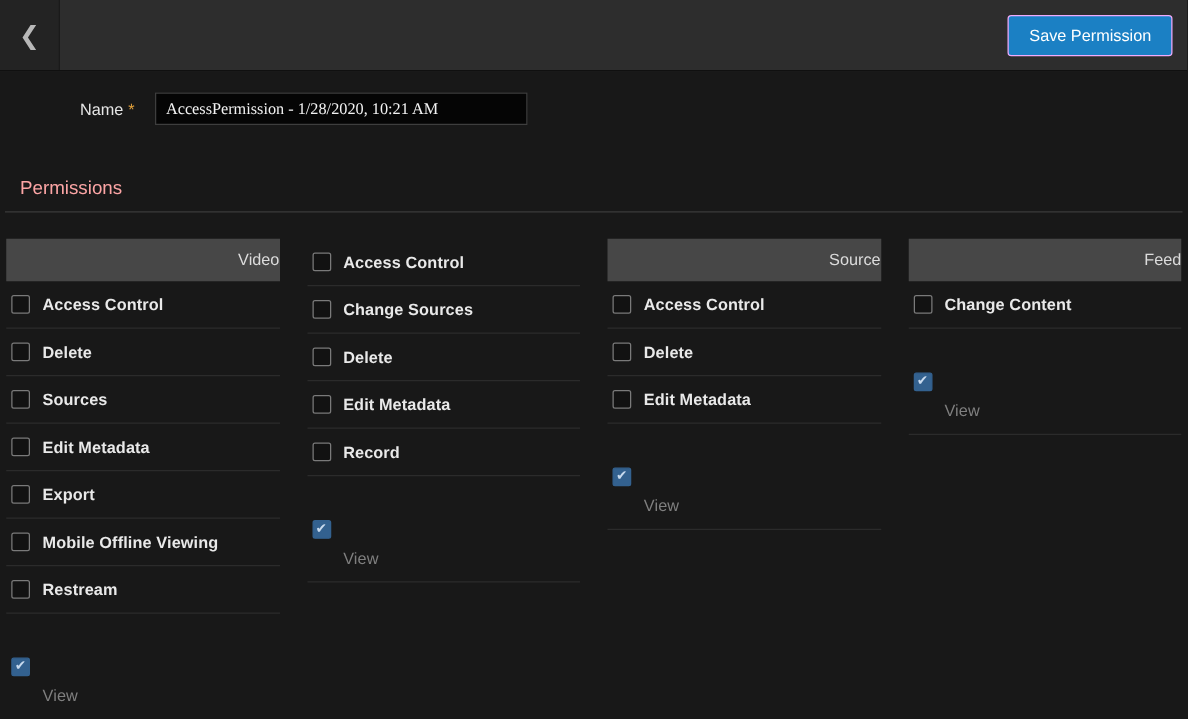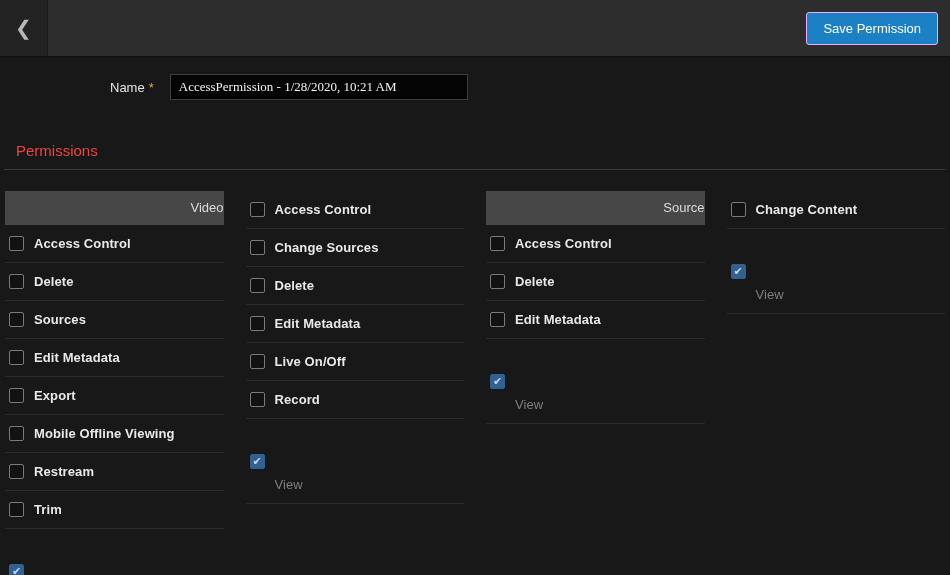--- a/index.html
+++ b/index.html
@@ -42,21 +42,21 @@
     font-size: 13px;
     padding: 8px 16px;
     border-radius: 3px;
     cursor: pointer;
   }
 
   
   .name-row {
     display: flex;
     align-items: center;
-    padding: 17px 0 0 110px;
+    padding: 17px 0 0 64px;
   }
   .name-label {
     font-size: 13px;
     color: #e6e6e6;
     margin-right: 4px;
   }
   .required {
     color: #e3a23c;
     font-size: 13px;
     margin-right: 16px;
@@ -71,21 +71,21 @@
     font-size: 13px;
     padding: 0 8px;
     outline: none;
   }
 
   
   .section-title {
     margin: 42px 0 0 16px;
     font-size: 15px;
     font-weight: 400;
-    color: #ef4444;
+    color: #fca5a5;
   }
   .section-rule {
     border: none;
     border-top: 1px solid #3a3a3a;
     margin: 10px 4px 0 4px;
   }
 
   .columns {
     display: grid;
     grid-template-columns: repeat(4, 1fr);
@@ -183,24 +183,20 @@
         <span class="perm-label">Export</span>
       </div>
       <div class="perm-row">
         <span class="checkbox"></span>
         <span class="perm-label">Mobile Offline Viewing</span>
       </div>
       <div class="perm-row">
         <span class="checkbox"></span>
         <span class="perm-label">Restream</span>
       </div>
-      <div class="perm-row">
-        <span class="checkbox"></span>
-        <span class="perm-label">Trim</span>
-      </div>
       <div class="perm-row checked">
         <span class="checkbox on">✔</span>
         <span class="perm-label">View</span>
       </div>
     </div>
     <div class="column">
       <div class="perm-row">
         <span class="checkbox"></span>
         <span class="perm-label">Access Control</span>
       </div>
@@ -211,24 +207,20 @@
       <div class="perm-row">
         <span class="checkbox"></span>
         <span class="perm-label">Delete</span>
       </div>
       <div class="perm-row">
         <span class="checkbox"></span>
         <span class="perm-label">Edit Metadata</span>
       </div>
       <div class="perm-row">
         <span class="checkbox"></span>
-        <span class="perm-label">Live On/Off</span>
-      </div>
-      <div class="perm-row">
-        <span class="checkbox"></span>
         <span class="perm-label">Record</span>
       </div>
       <div class="perm-row checked">
         <span class="checkbox on">✔</span>
         <span class="perm-label">View</span>
       </div>
     </div>
     <div class="column">
       <div class="col-header">Source</div>
       <div class="perm-row">
@@ -242,20 +234,21 @@
       <div class="perm-row">
         <span class="checkbox"></span>
         <span class="perm-label">Edit Metadata</span>
       </div>
       <div class="perm-row checked">
         <span class="checkbox on">✔</span>
         <span class="perm-label">View</span>
       </div>
     </div>
     <div class="column">
+      <div class="col-header">Feed</div>
       <div class="perm-row">
         <span class="checkbox"></span>
         <span class="perm-label">Change Content</span>
       </div>
       <div class="perm-row checked">
         <span class="checkbox on">✔</span>
         <span class="perm-label">View</span>
       </div>
     </div>
   </div>

